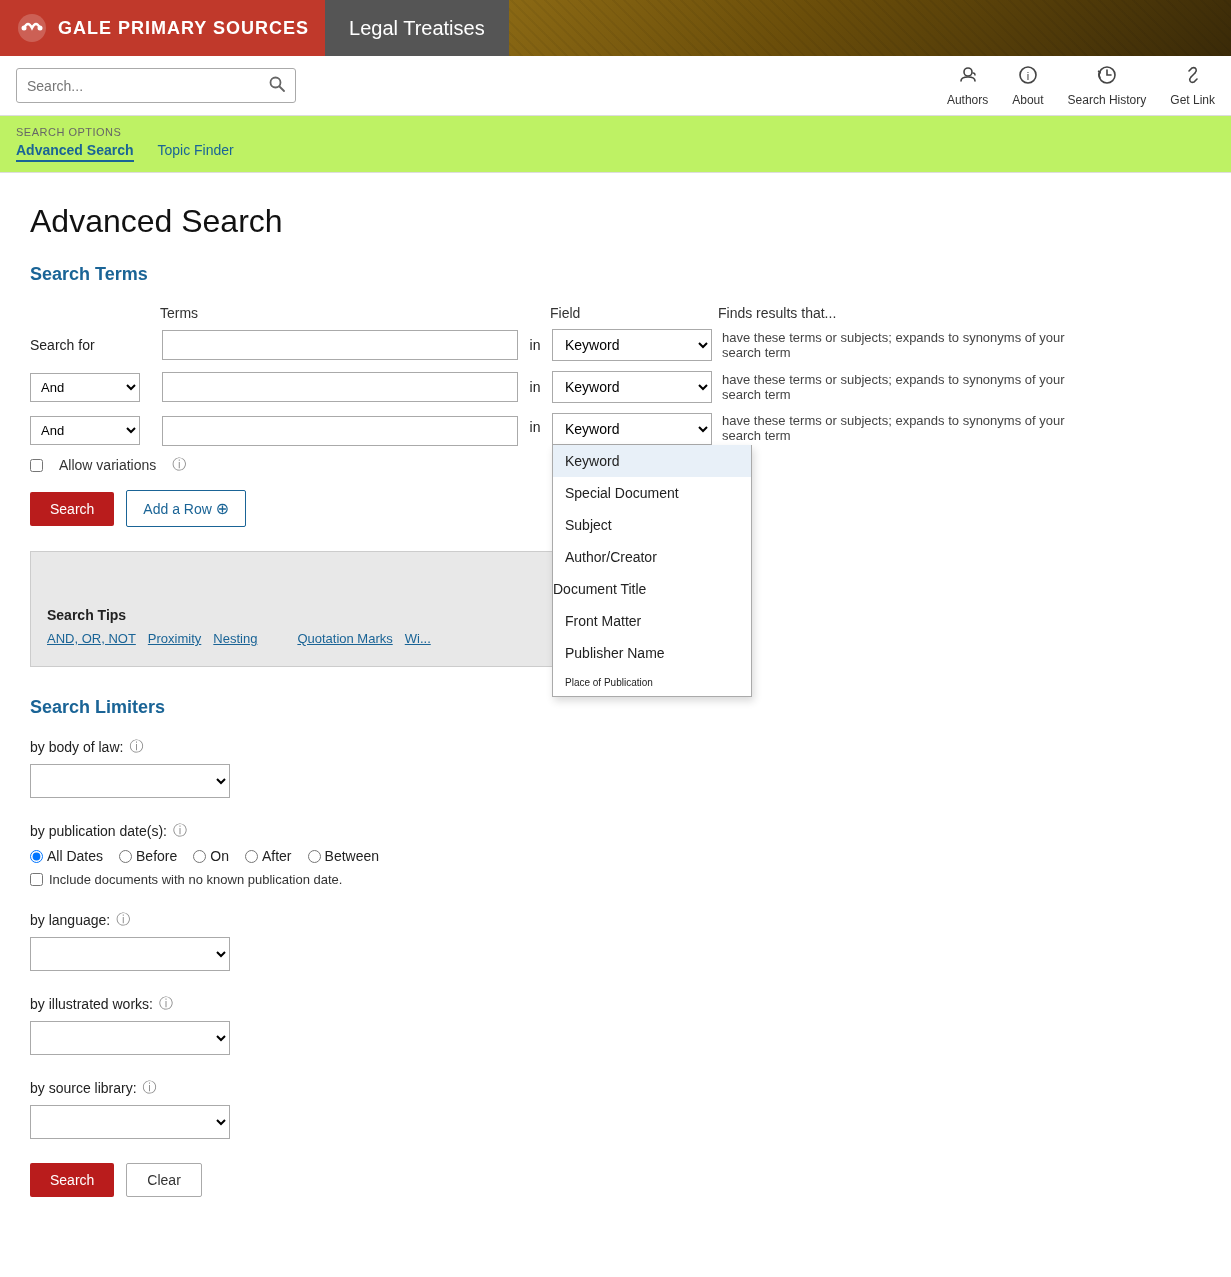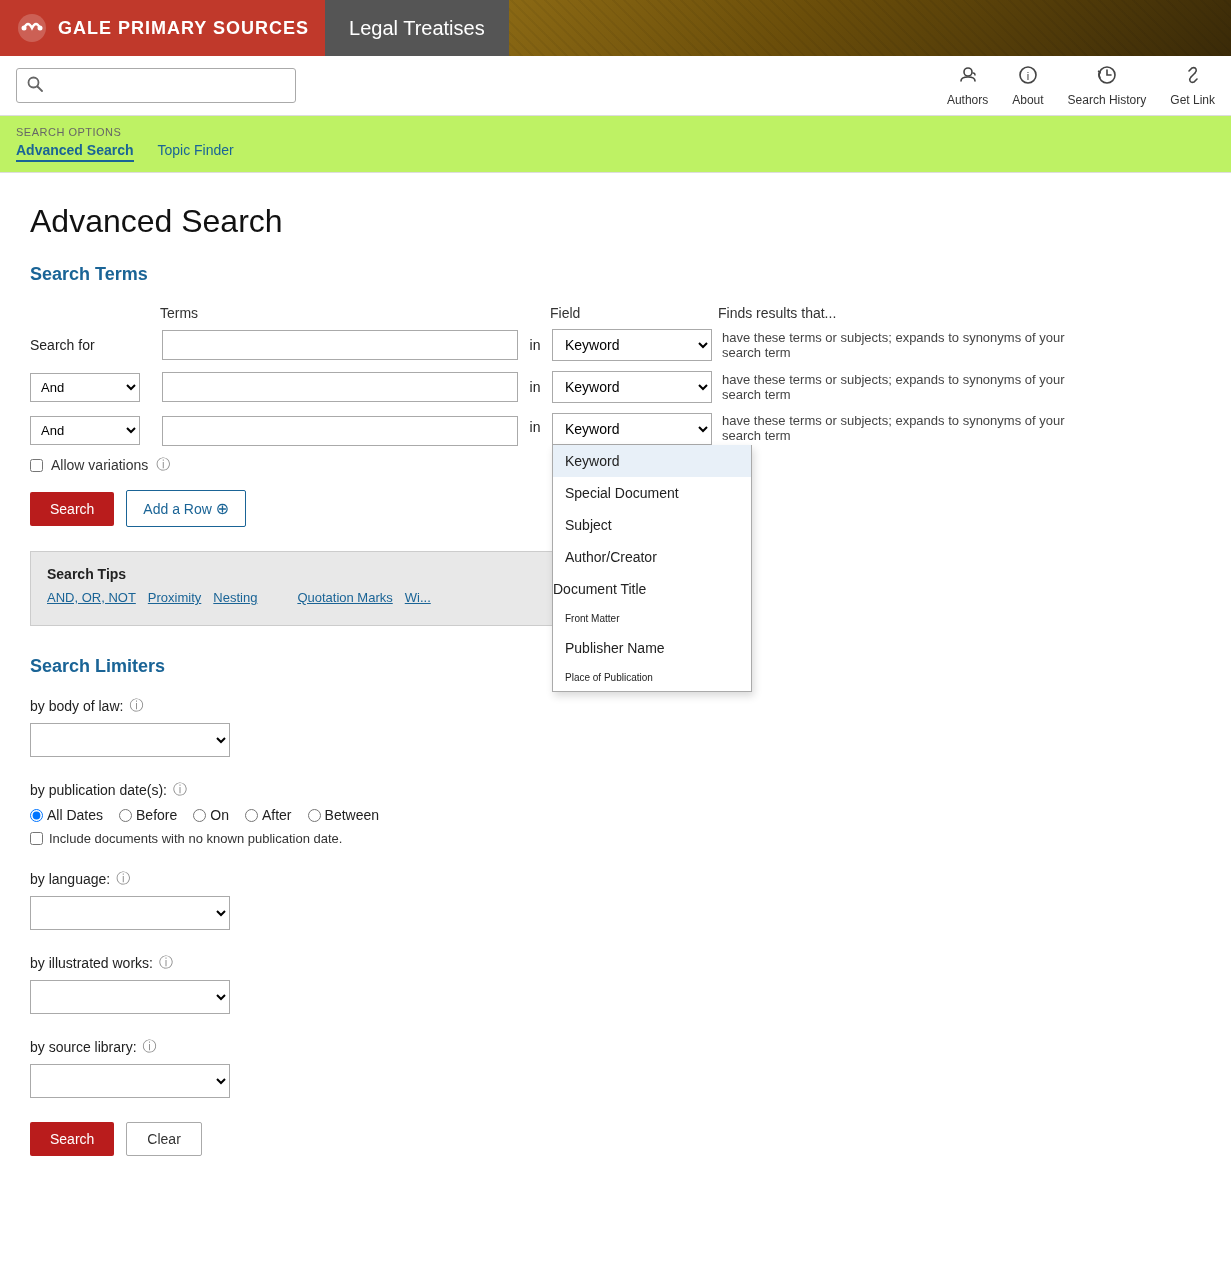--- a/index.html
+++ b/index.html
@@ -161,21 +161,21 @@
 
     
     .search-terms-section {
       margin-bottom: 30px;
     }
 
     
     .checkbox-row {
       display: flex;
       align-items: center;
-      gap: 8px;
+      gap: 16px;
       margin-bottom: 16px;
     }
     .checkbox-row label {
       font-size: 14px;
       color: #333;
     }
     .help-icon {
       color: #888;
       font-size: 14px;
       cursor: pointer;
@@ -215,20 +215,21 @@
       background: #e8e8e8;
       border: 1px solid #ccc;
       padding: 14px 16px;
       margin-bottom: 30px;
       max-width: 600px;
     }
     .search-tips-title {
       font-weight: bold;
       font-size: 14px;
       margin-bottom: 8px;
+      margin-top: 41px;
     }
     .tips-row {
       display: flex;
       gap: 40px;
       margin-bottom: 6px;
     }
     .tips-col-label {
       font-style: italic;
       font-size: 13px;
       color: #444;
@@ -335,20 +336,21 @@
     <span class="brand-name">GALE PRIMARY SOURCES</span>
   </div>
   <div class="header-subtitle">
     <span>Legal Treatises</span>
   </div>
   <div class="header-image-filler"></div>
 </div>
 
 <div class="nav-bar">
   <div class="search-box-wrap">
+    <input type="text" placeholder="Search..." style="">
     <button>
       <svg width="16" height="16" viewBox="0 0 16 16" fill="none">
         <circle cx="6.5" cy="6.5" r="5" stroke="#666" stroke-width="1.8"></circle>
         <line x1="10.5" y1="10.5" x2="15" y2="15" stroke="#666" stroke-width="1.8" stroke-linecap="round"></line>
       </svg>
     </button>
   </div>
   <div class="nav-links">
     <a class="nav-link-item">
       <span class="icon-wrap">
@@ -453,21 +455,21 @@
         <select style="border:1px solid #aaa;padding:6px 8px;font-size:14px;width:100%;background:#fff;outline:none;">
           <option>Keyword</option><option>Entire Document</option><option>Subject</option><option>Author/Creator</option><option>Document Title</option><option>Front Matter</option><option>Publisher Name</option><option>Place of Publication</option><option>Gale Document Number</option>
         </select>
         
         <div style="position:absolute;top:100%;left:0;z-index:200;background:#fff;border:1px solid #aaa;border-top:none;min-width:200px;box-shadow:2px 4px 8px rgba(0,0,0,0.15);">
           <div style="padding:8px 12px;font-size:14px;cursor:pointer;background:#e8f0f8;color:#222;">Keyword</div>
           <div style="padding:8px 12px;font-size:14px;cursor:pointer;color:#222;">Special Document</div>
           <div style="padding:8px 12px;font-size:14px;cursor:pointer;color:#222;">Subject</div>
           <div style="padding:8px 12px;font-size:14px;cursor:pointer;color:#222;">Author/Creator</div>
           <div style="padding:8px 0;font-size:14px;cursor:pointer;color:#222;">Document Title</div>
-          <div style="padding:8px 12px;font-size:10px;cursor:pointer;color:#222;">Front Matter</div>
+          <div style="padding:8px 12px;font-size:14px;cursor:pointer;color:#222;">Front Matter</div>
           <div style="padding:8px 12px;font-size:14px;cursor:pointer;color:#222;">Publisher Name</div>
           <div style="padding:8px 12px;font-size:10px;cursor:pointer;color:#222;">Place of Publication</div>
         </div>
       </div>
       <span style="font-size:13px; color:#444; padding-left:8px;">have these terms or subjects; expands to synonyms of your search term</span>
     </div>
 
     <div class="checkbox-row">
       <input type="checkbox" id="allow-variations" style="">
       <label for="allow-variations">Allow variations</label>

